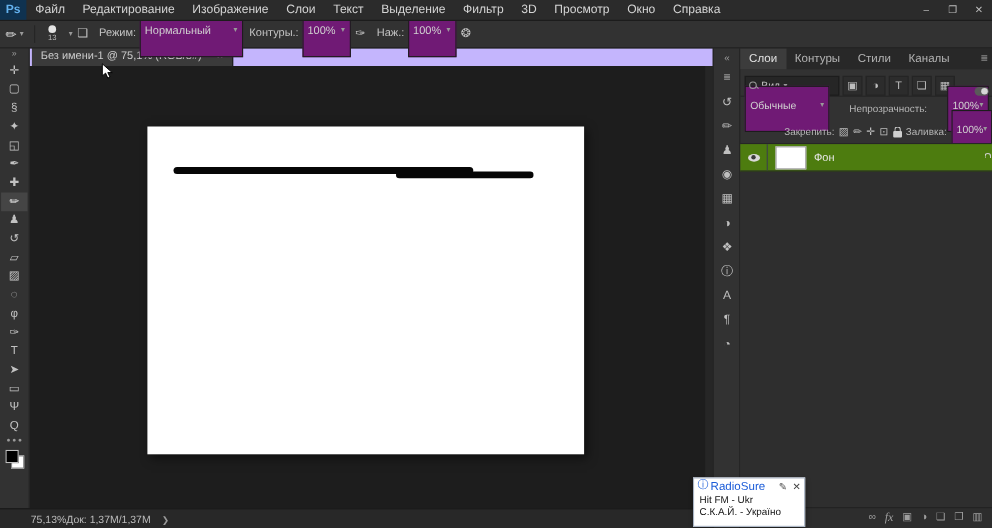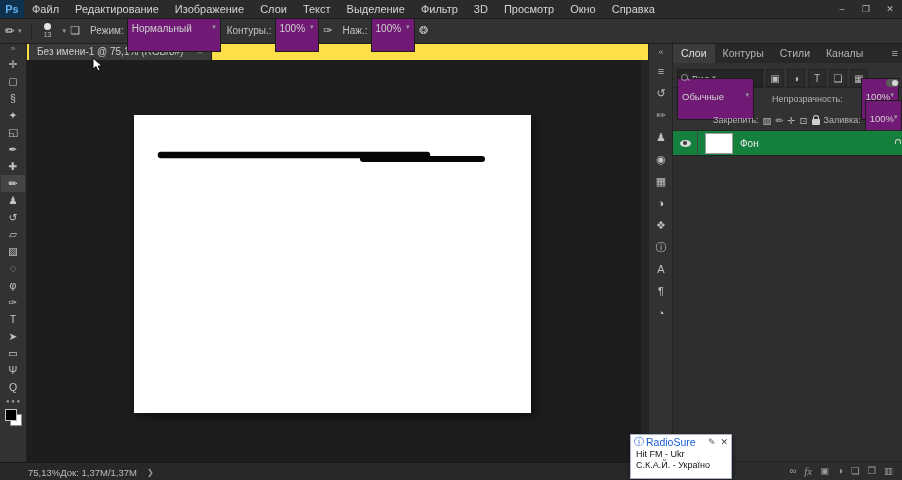--- a/index.html
+++ b/index.html
@@ -31,21 +31,21 @@
   .opt-icon-btn{width:18px;text-align:center;color:#c2c2c2;font-size:11px;}
   .opt-label{margin:0 3px 0 6px;color:#c4c4c4;white-space:nowrap;}
   .opt-select{height:16px;background:#701a75;border:1px solid #1c1c1c;display:flex;
     padding:12px 4px;color:#d0d0d0;white-space:nowrap;}
   .w-mode{width:84px;}
   .w-pct{width:34px;}
   .w-workspace{width:126px;margin-left:auto;margin-right:6px;}
   .opt-select .caret{margin-left:auto;}
 
   
-  .tabbar{position:absolute;left:26px;top:43px;width:622px;height:17px;background:#fde047;
+  .tabbar{position:absolute;left:26px;top:43px;width:622px;height:17px;background:#c4b5fd;
     display:flex;align-items:stretch;z-index:4;}
   .doc-tab{background:#3a3a3a;display:flex;align-items:center;padding:0 8px;margin-left:3px;
     font-size:10px;color:#cdcdcd;white-space:nowrap;border-right:1px solid #1d1d1d;}
   .doc-tab .close{margin-left:7px;color:#9a9a9a;font-size:10px;}
 
   
   .toolbar{position:absolute;left:0;top:43px;width:26px;height:419px;background:#323232;
     border-right:1px solid #242424;display:flex;flex-direction:column;align-items:center;z-index:4;}
   .tb-collapse{font-size:8px;color:#9a9a9a;line-height:10px;margin:1px 0 2px 0;}
   .tool{width:24px;height:17px;display:flex;align-items:center;justify-content:center;
@@ -99,21 +99,21 @@
   .blend-row{height:22px;display:flex;align-items:center;padding:0 4px;gap:18px;font-size:9px;color:#b5b5b5;}
   .blend-select{width:100px;height:16px;font-size:9.5px;}
   .opacity-select{width:42px;height:16px;font-size:9.5px;}
 
   .lock-row{height:20px;display:flex;align-items:center;padding:0 4px;gap:4px;font-size:9px;color:#b5b5b5;margin-left:36px;}
   .lock-btn{width:13px;height:14px;display:flex;align-items:center;justify-content:center;font-size:9.5px;color:#bdbdbd;}
   .fill-label{margin-left:auto;}
   .fill-select{width:40px;height:15px;font-size:9.5px;}
 
   .layers-list{flex:1;background:#2e2e2e;border-top:1px solid #262626;}
-  .layer-row{height:24px;display:flex;align-items:center;background:#15803d;border-bottom:1px solid #222;}
+  .layer-row{height:24px;display:flex;align-items:center;background:#4d7c0f;border-bottom:1px solid #222;}
   .eye-cell{width:24px;height:100%;display:flex;align-items:center;justify-content:center;border-right:1px solid #3c434a;}
   .eye{width:11px;height:7px;background:#d9d9d9;border-radius:50%;position:relative;}
   .eye::after{content:"";position:absolute;left:3.5px;top:1.5px;width:4px;height:4px;border-radius:50%;background:#3a3a3a;}
   .layer-thumb{width:26px;height:19px;background:#ffffff;border:1px solid #9d9d9d;margin:0 7px;}
   .layer-name{font-size:10px;color:#e8e8e8;}
   .layer-lock{margin-left:auto;margin-right:9px;}
   .padlock{width:8px;height:6px;background:#cfcfcf;border-radius:1px;position:relative;margin-top:4px;}
   .padlock::before{content:"";position:absolute;left:1px;top:-4px;width:4px;height:4px;
     border:1.2px solid #cfcfcf;border-bottom:none;border-radius:3px 3px 0 0;}
 

